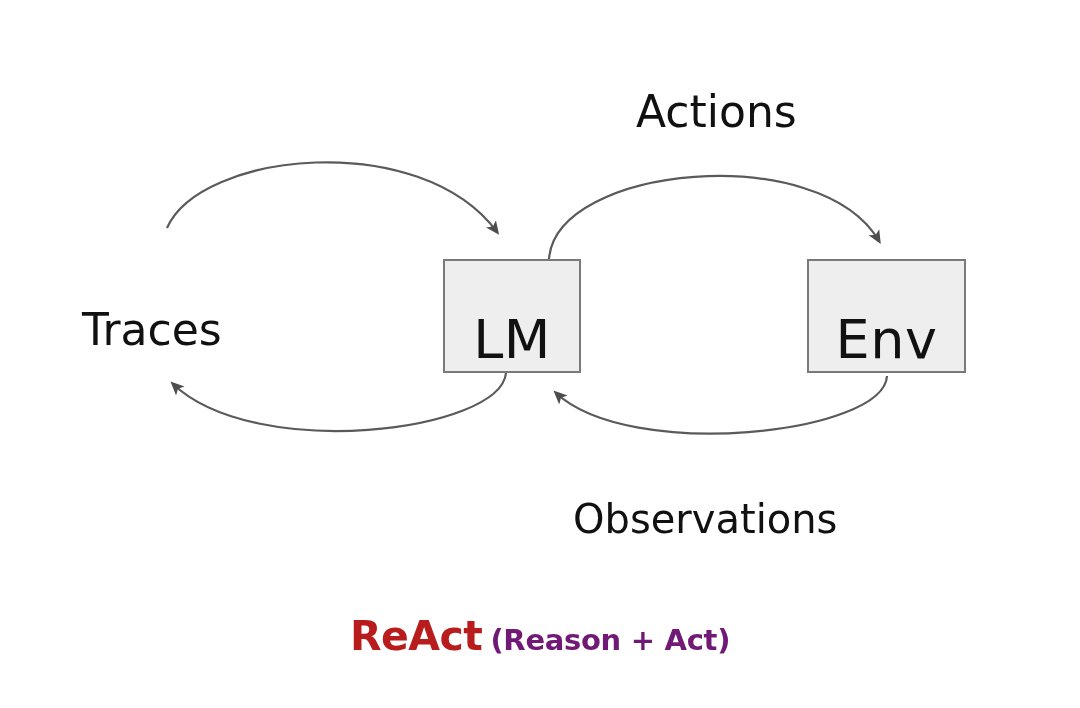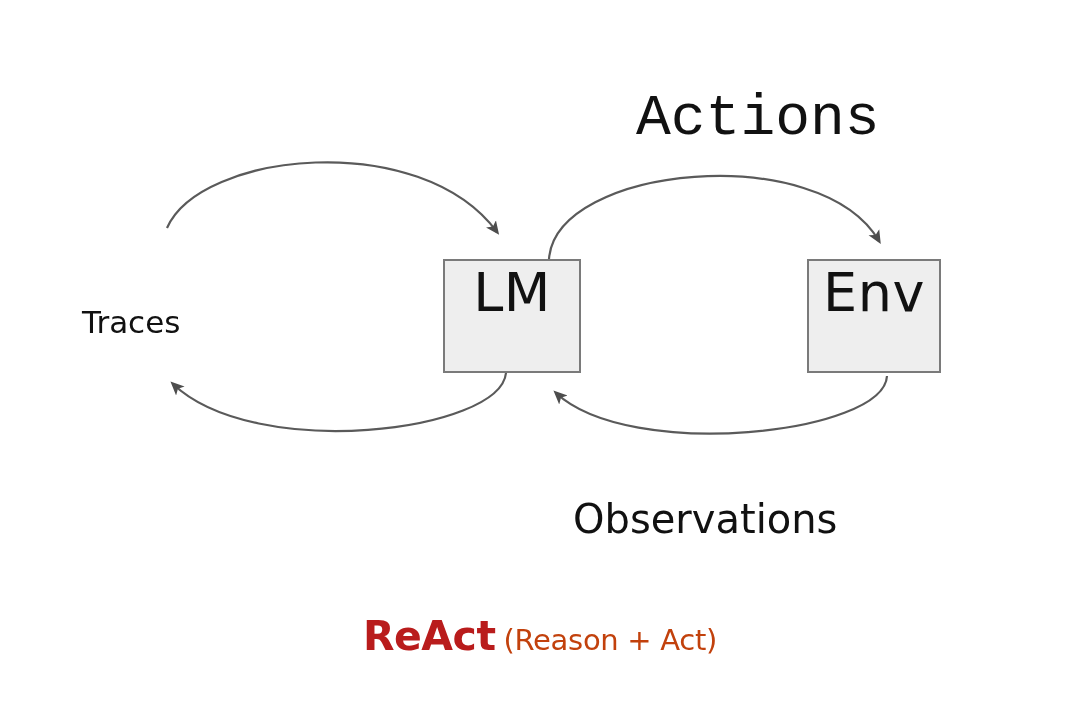--- a/index.html
+++ b/index.html
@@ -24,93 +24,92 @@
     width: 1080px;
     height: 708px;
     pointer-events: none;
   }
   .node-box {
     position: absolute;
     box-sizing: border-box;
     background: #eeeeee;
     border: 2px solid #7a7a7a;
     display: flex;
-    align-items: flex-start;
+    align-items: flex-end;
     justify-content: center;
   }
   .node-label {
     font-family: "DejaVu Sans", sans-serif;
     font-weight: 400;
     color: #111111;
     letter-spacing: 0.5px;
   }
   #node-lm {
     left: 443px;
     top: 259px;
     width: 138px;
     height: 114px;
   }
   #node-env {
     left: 807px;
     top: 259px;
-    width: 134px;
+    width: 159px;
     height: 114px;
   }
   #node-lm .node-label { font-size: 54px; }
   #node-env .node-label { font-size: 54px; }
 
   .edge-label {
     position: absolute;
     font-family: "DejaVu Sans", sans-serif;
     font-weight: 400;
     color: #111111;
     white-space: nowrap;
   }
   #label-actions {
     left: 636px;
     top: 86px;
-    font-size: 58px;
-    font-family: Liberation Mono, monospace;
+    font-size: 44px;
   }
   #label-observations {
     left: 573px;
     top: 496px;
     font-size: 40px;
   }
   #label-reasoning {
     left: 34px;
     top: 232px;
     font-size: 44px;
   }
   #label-traces {
     left: 82px;
     top: 304px;
-    font-size: 31px;
+    font-size: 44px;
   }
 
   #caption {
     position: absolute;
     left: 0;
     top: 612px;
     width: 1080px;
     text-align: center;
     white-space: nowrap;
   }
   #caption-main {
     font-family: "DejaVu Sans", sans-serif;
     font-weight: 700;
     font-size: 41px;
     color: #b91c1c;
     letter-spacing: -0.5px;
   }
   #caption-sub {
     font-family: "DejaVu Sans", sans-serif;
-    font-weight: 400;
+    font-weight: 700;
     font-size: 29px;
-    color: #c2410c;
+    color: #701a75;
     letter-spacing: -0.3px;
     margin-left: 8px;
   }
   #pointer-marker {
     position: absolute;
     left: -8px;
     top: 312px;
     width: 0;
     height: 0;
   }

